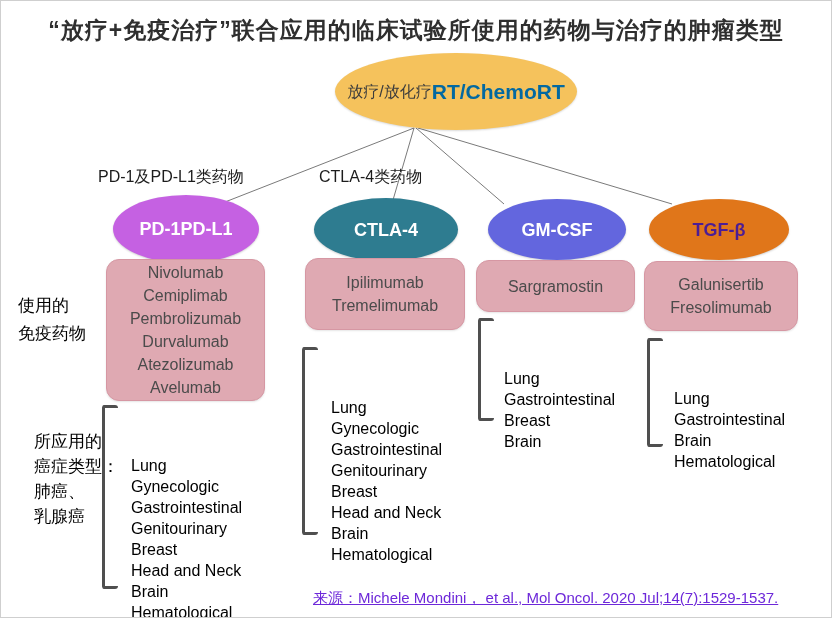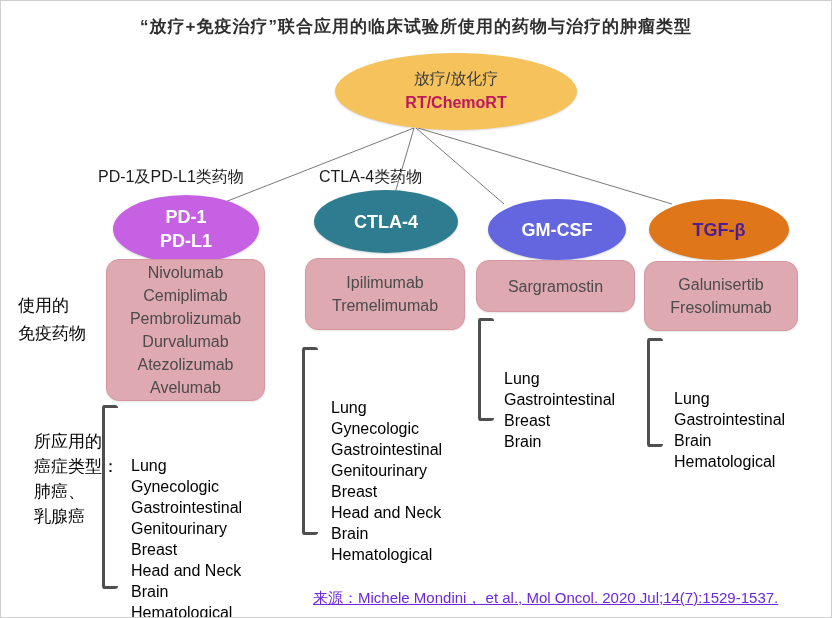--- a/index.html
+++ b/index.html
@@ -8,39 +8,39 @@
     width:832px;height:618px;
     background:#ffffff;
     border:1px solid #cfcfcf;
     box-sizing:border-box;
     font-family:"Liberation Sans","DejaVu Sans",sans-serif;
     overflow:hidden;
   }
   .title{
     position:absolute;top:14px;left:0;right:0;
     text-align:center;
-    font-size:17px;font-weight:bold;color:#2f2f2f;
+    font-size:23px;font-weight:bold;color:#2f2f2f;
     letter-spacing:1px;
   }
   svg.connectors{position:absolute;left:0;top:0;width:832px;height:618px;}
   svg.connectors line{stroke:#7a7a7a;stroke-width:1;}
 
   .ellipse{
     position:absolute;border-radius:50%;
-    display:flex;flex-direction:column;align-items:center;justify-content:center;
+    display:flex;flex-direction:row;align-items:center;justify-content:center;
     text-align:center;
   }
   .root-ellipse{left:334px;top:52px;width:242px;height:77px;box-shadow:0 1px 2px rgba(0,0,0,0.15);}
   .root-subtitle{font-size:16px;color:#3c3c3c;line-height:22px;}
-  .root-title{font-size:16px;font-weight:bold;color:#be185d;line-height:26px;}
+  .root-title{font-size:21px;font-weight:bold;color:#0369a1;line-height:26px;}
 
   .node-ellipse{color:#fff;font-weight:bold;box-shadow:0 1px 2px rgba(0,0,0,0.18);}
   .node-line{font-size:18px;line-height:24px;}
   .node-pd1{left:112px;top:194px;width:146px;height:68px;}
-  .node-ctla4{left:313px;top:189px;width:144px;height:63px;justify-content:center;}
+  .node-ctla4{left:313px;top:197px;width:144px;height:63px;justify-content:center;}
   .node-gmcsf{left:487px;top:198px;width:138px;height:61px;}
   .node-tgfb{left:648px;top:198px;width:140px;height:61px;}
   .node-tgfb .node-line{color:#4c1d95;}
 
   .group-label{position:absolute;font-size:16px;color:#1c1c1c;}
   .group-label-pd1{left:97px;top:166px;}
   .group-label-ctla4{left:318px;top:166px;}
 
   .drug-box{
     position:absolute;

